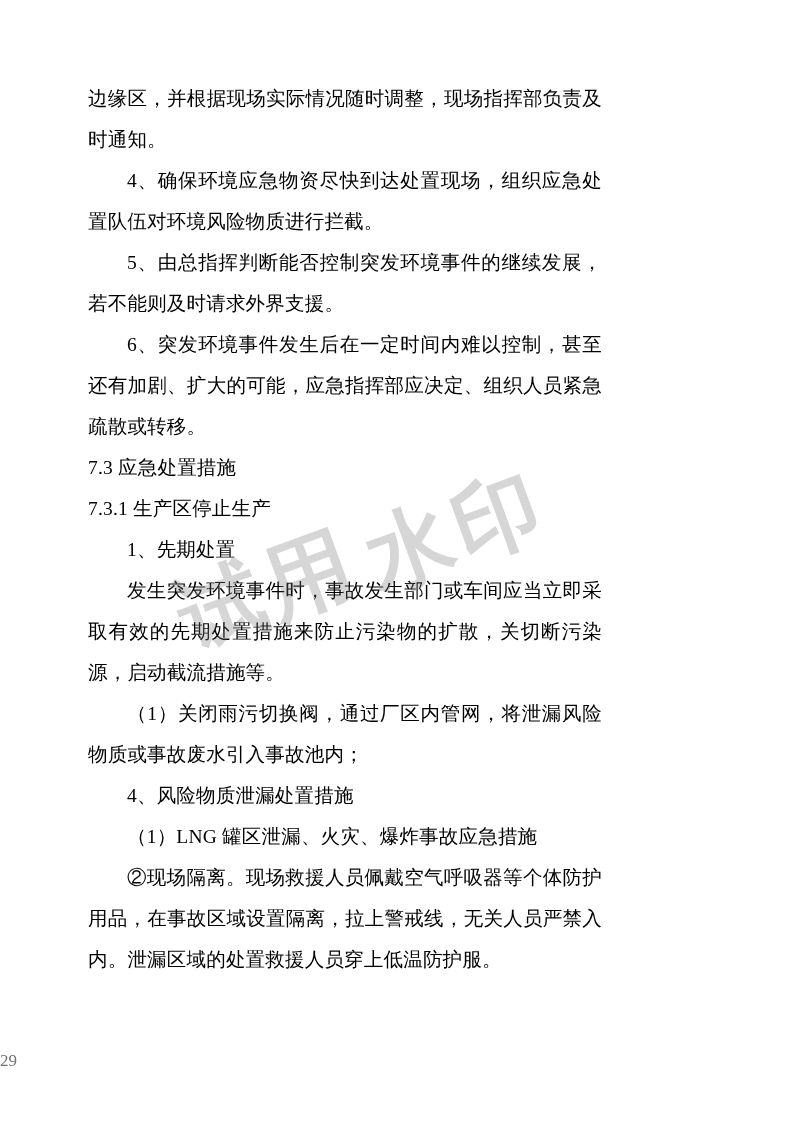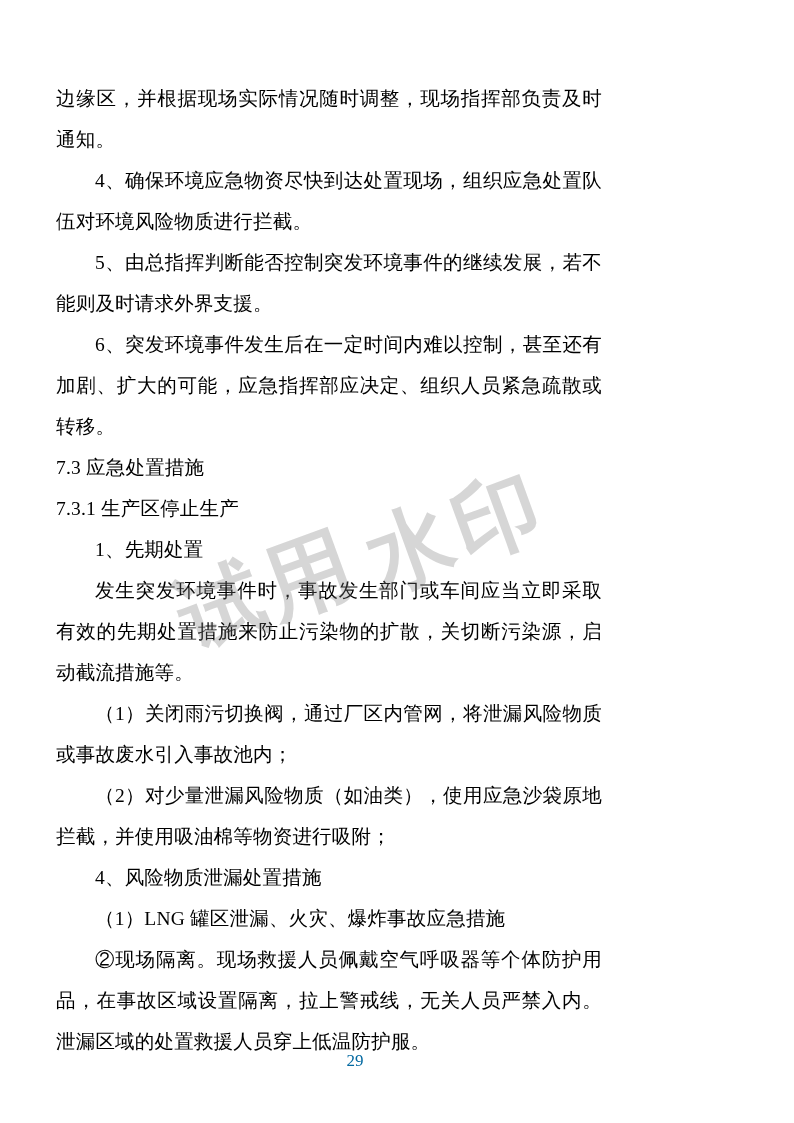--- a/index.html
+++ b/index.html
@@ -13,21 +13,21 @@
     font-family: "Liberation Serif", "DejaVu Serif", serif;
     color: #000000;
     position: relative;
     overflow: hidden;
   }
   .page {
     position: relative;
     width: 710px;
     height: 1123px;
     box-sizing: border-box;
-    padding: 78px 108px 60px 56px;
+    padding: 78px 108px 60px 88px;
   }
   .doc-body {
     position: relative;
     z-index: 2;
   }
   p.para {
     margin: 0;
     font-size: 19.5px;
     line-height: 41px;
     text-align: justify;
@@ -64,45 +64,44 @@
     white-space: nowrap;
     letter-spacing: 6px;
   }
   .wm1 { left: 8px;   top: 62px; }
   .wm2 { left: 196px; top: 4px;  }
   .page-number {
     position: absolute;
     left: 0;
     right: 0;
     bottom: 52px;
-    text-align: center;
+    text-align: left;
     font-size: 17px;
     font-family: "Liberation Serif", "DejaVu Serif", serif;
-    color: #0369a1;
+    color: #737373;
   }
 </style>
 </head>
 <body>
 
 <div class="page">
 
   <div class="doc-body">
 
     <p class="para">边缘区，并根据现场实际情况随时调整，现场指挥部负责及时通知。</p>
     <p class="para indent2">4、确保环境应急物资尽快到达处置现场，组织应急处置队伍对环境风险物质进行拦截。</p>
     <p class="para indent2">5、由总指挥判断能否控制突发环境事件的继续发展，若不能则及时请求外界支援。</p>
     <p class="para indent2">6、突发环境事件发生后在一定时间内难以控制，甚至还有加剧、扩大的可能，应急指挥部应决定、组织人员紧急疏散或转移。</p>
 
     <h3 class="heading">7.3 应急处置措施</h3>
     <h3 class="heading">7.3.1 生产区停止生产</h3>
 
     <p class="para indent2">1、先期处置</p>
     <p class="para indent2">发生突发环境事件时，事故发生部门或车间应当立即采取有效的先期处置措施来防止污染物的扩散，关切断污染源，启动截流措施等。</p>
     <p class="para indent2">（1）关闭雨污切换阀，通过厂区内管网，将泄漏风险物质或事故废水引入事故池内；</p>
-    <p class="para indent2">（2）对少量泄漏风险物质（如油类），使用应急沙袋原地拦截，并使用吸油棉等物资进行吸附；</p>
     <p class="para indent2">4、风险物质泄漏处置措施</p>
     <p class="para indent2">（1）LNG 罐区泄漏、火灾、爆炸事故应急措施</p>
     <p class="para indent2">②现场隔离。现场救援人员佩戴空气呼吸器等个体防护用品，在事故区域设置隔离，拉上警戒线，无关人员严禁入内。泄漏区域的处置救援人员穿上低温防护服。</p>
 
   </div>
 
   <div class="watermark">
     <span class="wm1">试用</span>
     <span class="wm2">水印</span>
   </div>

